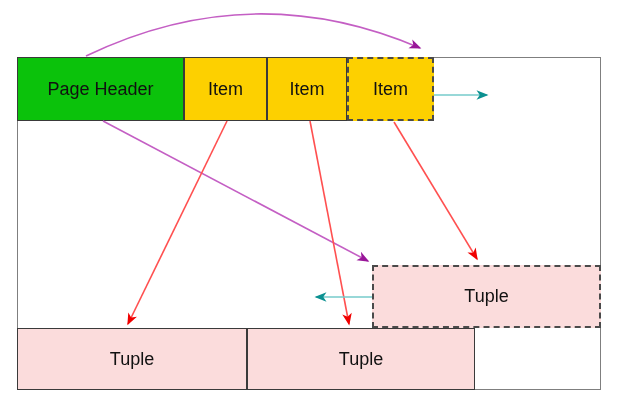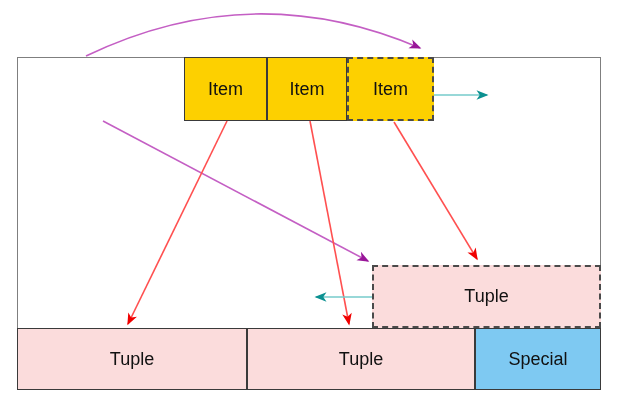--- a/index.html
+++ b/index.html
@@ -36,40 +36,40 @@
     left: 0;
     top: 0;
     pointer-events: none;
   }
 </style>
 </head>
 <body>
 
 <div id="stage" style="width: 624px; height: 400px; background: rgb(255, 255, 255);">
     <div class="outline" style="left: 17px; top: 57px; width: 584px; height: 333px; border-color: rgb(127, 127, 127);"></div>
+    <div class="dbox" style="left: 17px; top: 57px; width: 167px; height: 64px; background: rgb(11, 194, 11); border: 1.6px solid rgb(58, 58, 58);">
+      <span>Page Header</span>
+    </div>
     <div class="dbox" style="left: 184px; top: 57px; width: 83px; height: 64px; background: rgb(253, 208, 0); border: 1.6px solid rgb(58, 58, 58);">
       <span>Item</span>
     </div>
     <div class="dbox" style="left: 267px; top: 57px; width: 80px; height: 64px; background: rgb(253, 208, 0); border: 1.6px solid rgb(58, 58, 58);">
       <span>Item</span>
     </div>
     <div class="dbox" style="left: 347px; top: 57px; width: 87px; height: 64px; background: rgb(253, 208, 0); border: 2px dashed rgb(74, 74, 74);">
       <span>Item</span>
     </div>
     <div class="dbox" style="left: 372px; top: 265px; width: 229px; height: 63px; background: rgb(251, 220, 220); border: 2px dashed rgb(74, 74, 74);">
       <span>Tuple</span>
     </div>
     <div class="dbox" style="left: 17px; top: 328px; width: 230px; height: 62px; background: rgb(251, 220, 220); border: 1.6px solid rgb(58, 58, 58);">
       <span>Tuple</span>
     </div>
     <div class="dbox" style="left: 247px; top: 328px; width: 228px; height: 62px; background: rgb(251, 220, 220); border: 1.6px solid rgb(58, 58, 58);">
       <span>Tuple</span>
-    </div>
-    <div class="dbox" style="left: 475px; top: 328px; width: 126px; height: 62px; background: rgb(126, 201, 242); border: 1.6px solid rgb(58, 58, 58);">
-      <span>Special</span>
     </div>
     <svg class="arrows" width="624" height="400">
       <defs>
         <marker id="ah-991699" viewBox="0 0 12 12" markerWidth="13" markerHeight="12" markerUnits="userSpaceOnUse" refX="10.5" refY="6" orient="auto">
           <path d="M 0 1.2 L 12 6 L 0 10.8 L 3.2 6 Z" fill="#991699"></path>
         </marker>
         <marker id="ah-f00000" viewBox="0 0 12 12" markerWidth="13" markerHeight="12" markerUnits="userSpaceOnUse" refX="10.5" refY="6" orient="auto">
           <path d="M 0 1.2 L 12 6 L 0 10.8 L 3.2 6 Z" fill="#f00000"></path>
         </marker>
         <marker id="ah-0b9191" viewBox="0 0 12 12" markerWidth="13" markerHeight="12" markerUnits="userSpaceOnUse" refX="10.5" refY="6" orient="auto">

